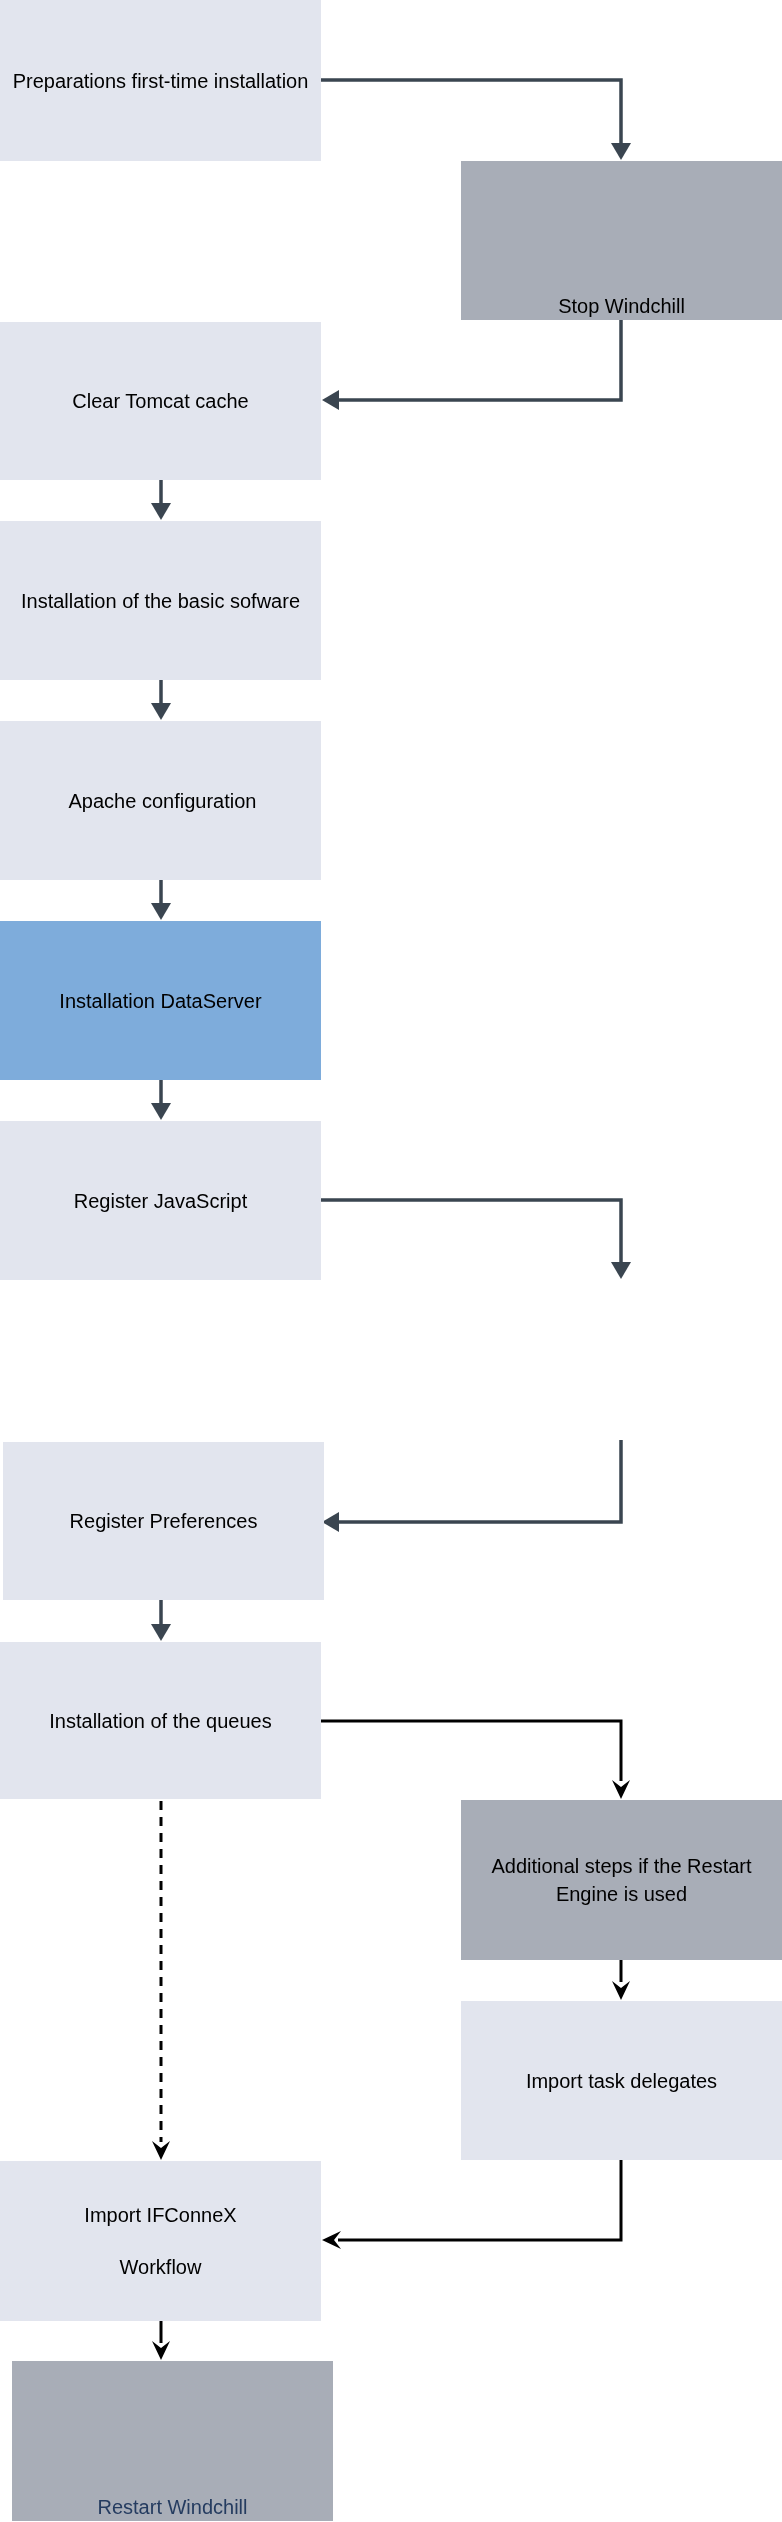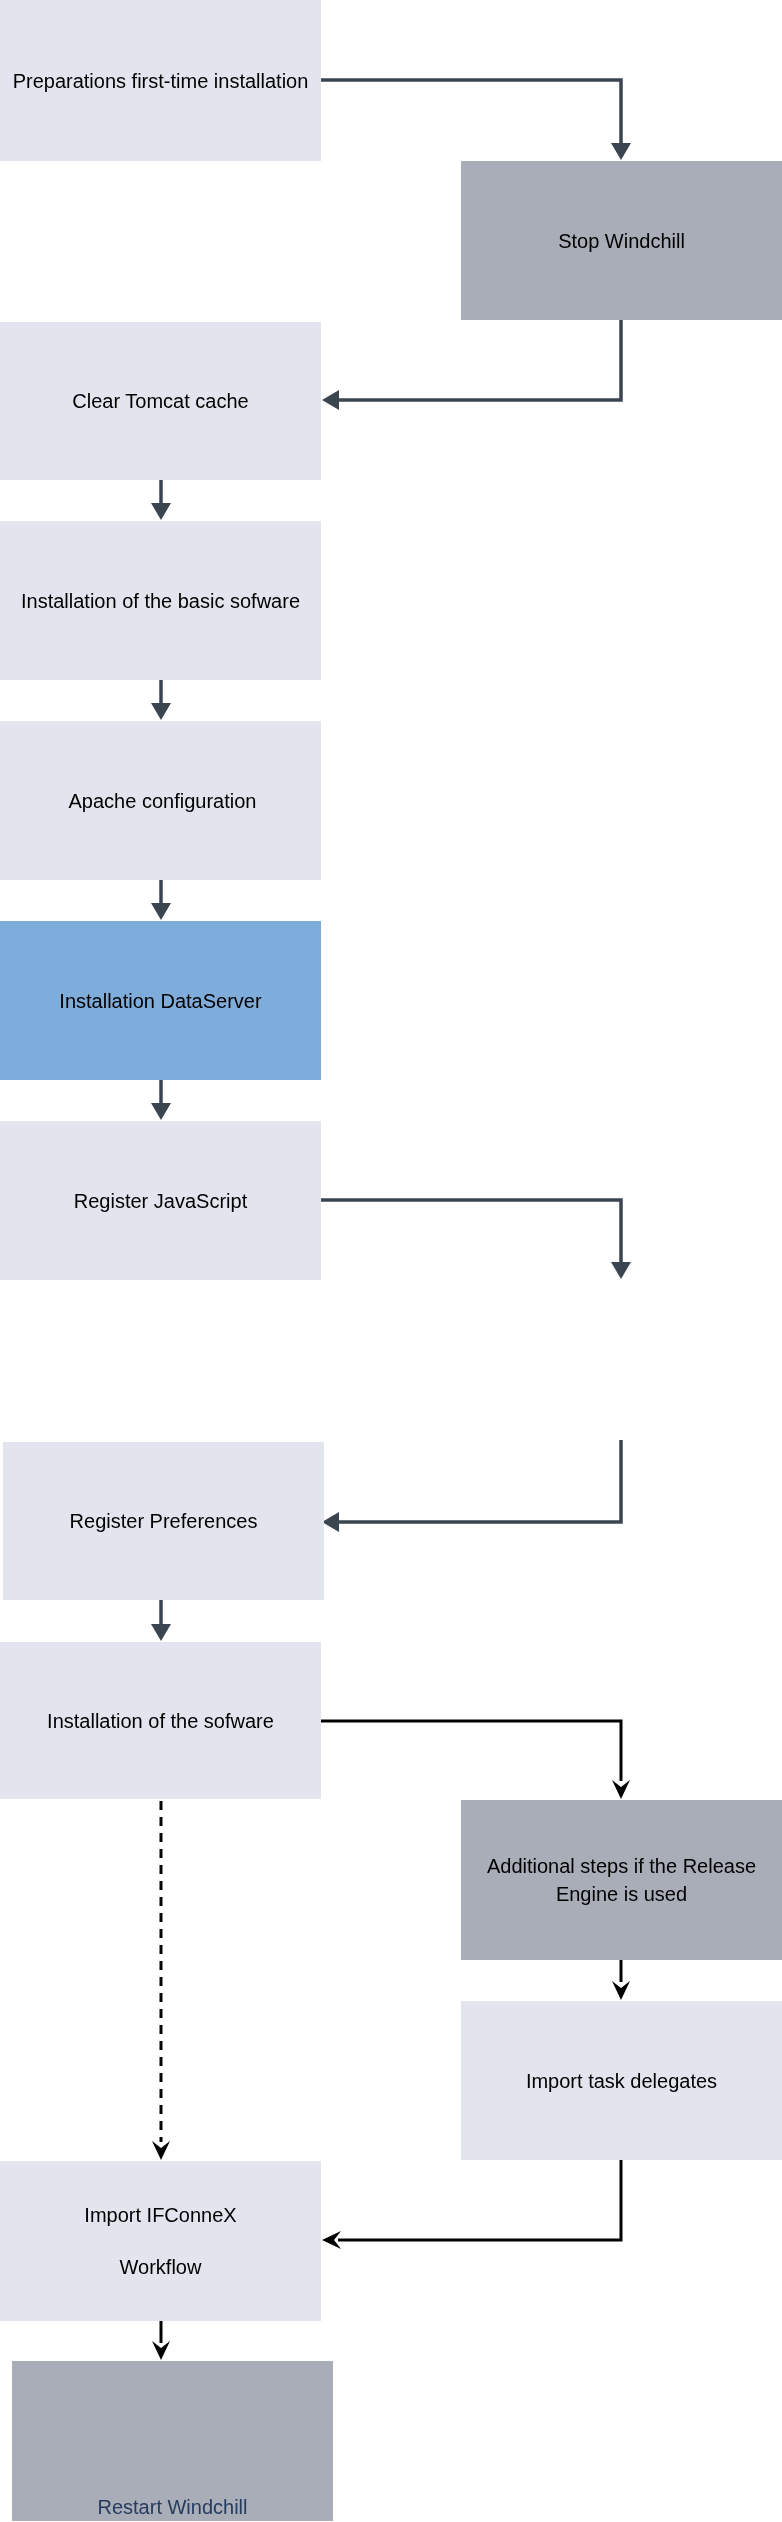--- a/index.html
+++ b/index.html
@@ -128,21 +128,21 @@
     <g>
       <line class="wire-black" x1="161" y1="2321" x2="161" y2="2343"></line>
       <path class="head-black" d="M152,2341 L161,2360 L170,2341 L161,2348 Z"></path>
     </g>
   </svg>
 
   <div class="node light" style="left:0; top:0; height:161px;">
     <span>Preparations first-time installation</span>
   </div>
 
-  <div class="node gray" style="left:461px; top:161px; height:159px;">
+  <div class="node gray" style="left:461px; top:161px; height:159px;justify-content:flex-end;">
     <span>Stop Windchill</span>
   </div>
 
   <div class="node light" style="left:0; top:322px; height:158px;">
     <span>Clear Tomcat cache</span>
   </div>
 
   <div class="node light" style="left:0; top:521px; height:159px;">
     <span>Installation of the basic sofware</span>
   </div>
@@ -158,25 +158,25 @@
   <div class="node light" style="left:0; top:1121px; height:159px;">
     <span>Register JavaScript</span>
   </div>
 
 
   <div class="node light" style="left:3px; top:1442px; height:158px;">
     <span>Register Preferences</span>
   </div>
 
   <div class="node light tight" style="left:0; top:1642px; height:157px;">
-    <span>Installation of the sofware</span>
+    <span>Installation of the queues</span>
   </div>
 
   <div class="node gray" style="left:461px; top:1800px; height:160px;">
-    <span>Additional steps if the Release Engine is used</span>
+    <span>Additional steps if the Restart Engine is used</span>
   </div>
 
   <div class="node light" style="left:461px; top:2001px; height:159px;">
     <span>Import task delegates</span>
   </div>
 
   <div class="node light" style="left:0; top:2161px; height:160px;">
     <span>Import IFConneX</span>
     <span class="gap-line">Workflow</span>
   </div>

